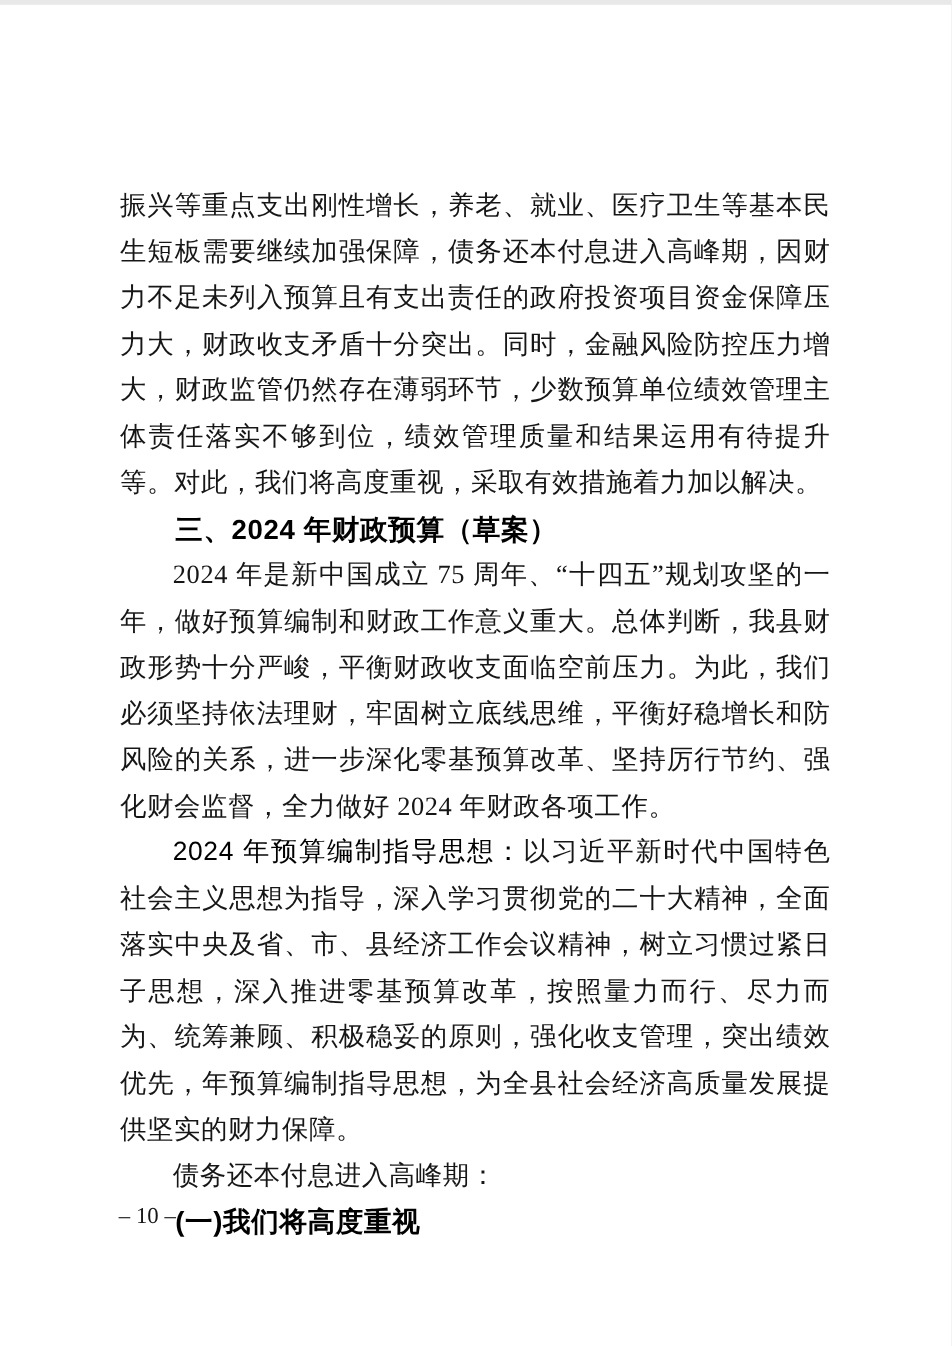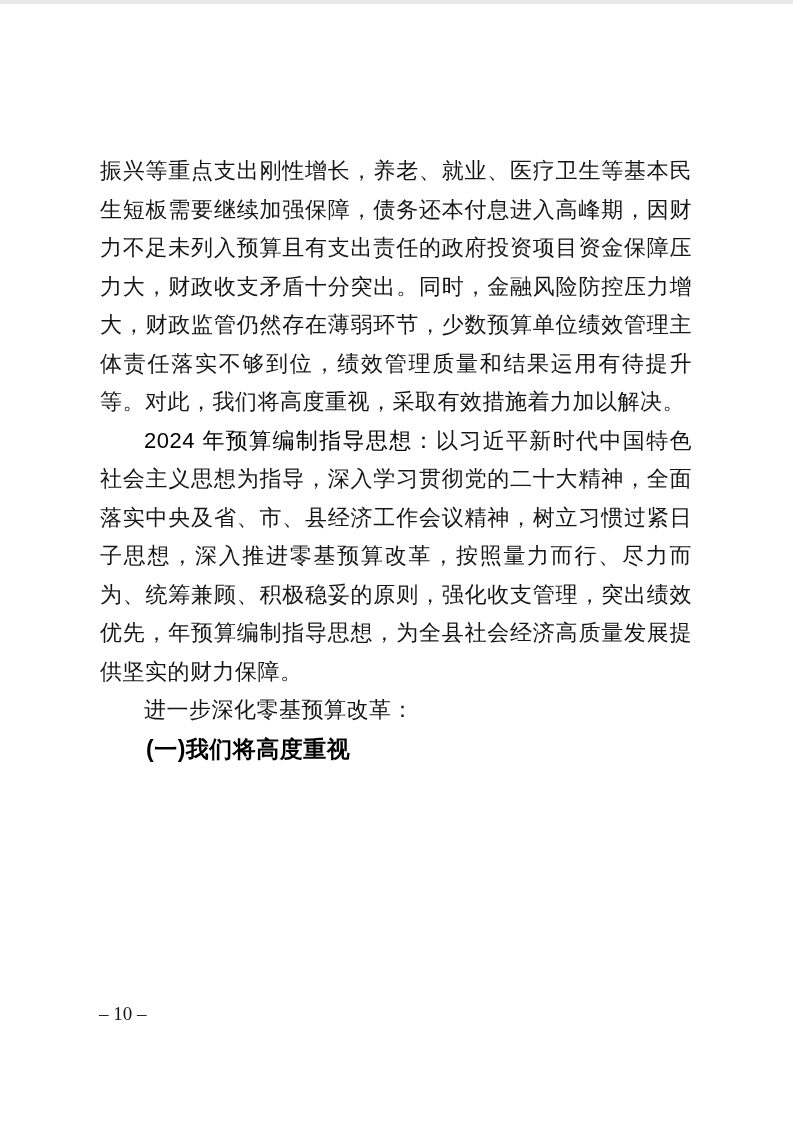--- a/index.html
+++ b/index.html
@@ -61,24 +61,26 @@
   }
 </style>
 </head>
 <body>
 
 <div class="page">
   <div class="content">
 
     <p class="body-text">振兴等重点支出刚性增长，养老、就业、医疗卫生等基本民生短板需要继续加强保障，债务还本付息进入高峰期，因财力不足未列入预算且有支出责任的政府投资项目资金保障压力大，财政收支矛盾十分突出。同时，金融风险防控压力增大，财政监管仍然存在薄弱环节，少数预算单位绩效管理主体责任落实不够到位，绩效管理质量和结果运用有待提升等。对此，我们将高度重视，采取有效措施着力加以解决。</p>
 
+    <h2 class="section-heading">三、2024 年财政预算（草案）</h2>
 
+    <p class="body-text indent">2024 年是新中国成立 75 周年、“十四五”规划攻坚的一年，做好预算编制和财政工作意义重大。总体判断，我县财政形势十分严峻，平衡财政收支面临空前压力。为此，我们必须坚持依法理财，牢固树立底线思维，平衡好稳增长和防风险的关系，进一步深化零基预算改革、坚持厉行节约、强化财会监督，全力做好 2024 年财政各项工作。</p>
 
     <p class="body-text indent"><span class="bold-lead">2024 年预算编制指导思想：</span><span>以习近平新时代中国特色社会主义思想为指导，深入学习贯彻党的二十大精神，全面落实中央及省、市、县经济工作会议精神，树立习惯过紧日子思想，深入推进零基预算改革，按照量力而行、尽力而为、统筹兼顾、积极稳妥的原则，强化收支管理，突出绩效优先，年预算编制指导思想，为全县社会经济高质量发展提供坚实的财力保障。</span></p>
 
-    <p class="body-text indent">进一步深化零基预算改革：</p>
+    <p class="body-text indent">债务还本付息进入高峰期：</p>
 
     <h3 class="sub-heading">(一)我们将高度重视</h3>
 
   </div>
 
   <div class="page-number">– 10 –</div>
 </div>
 
 </body></html>

